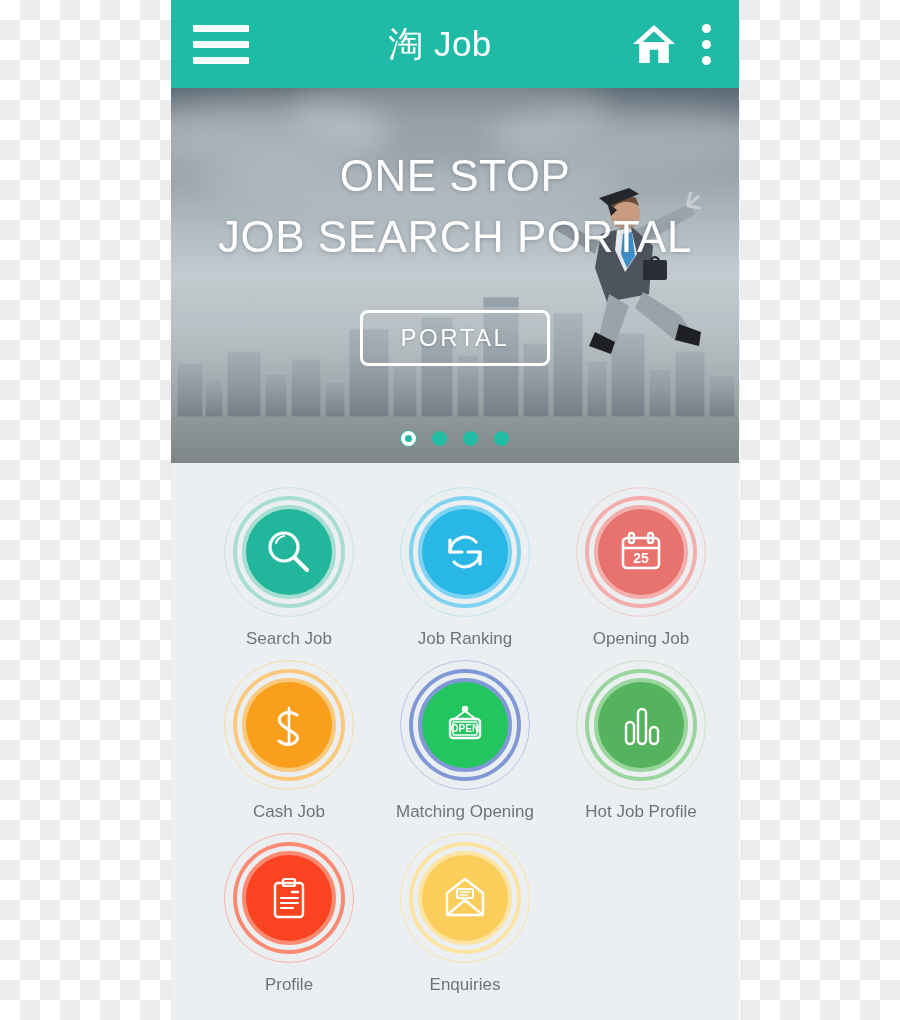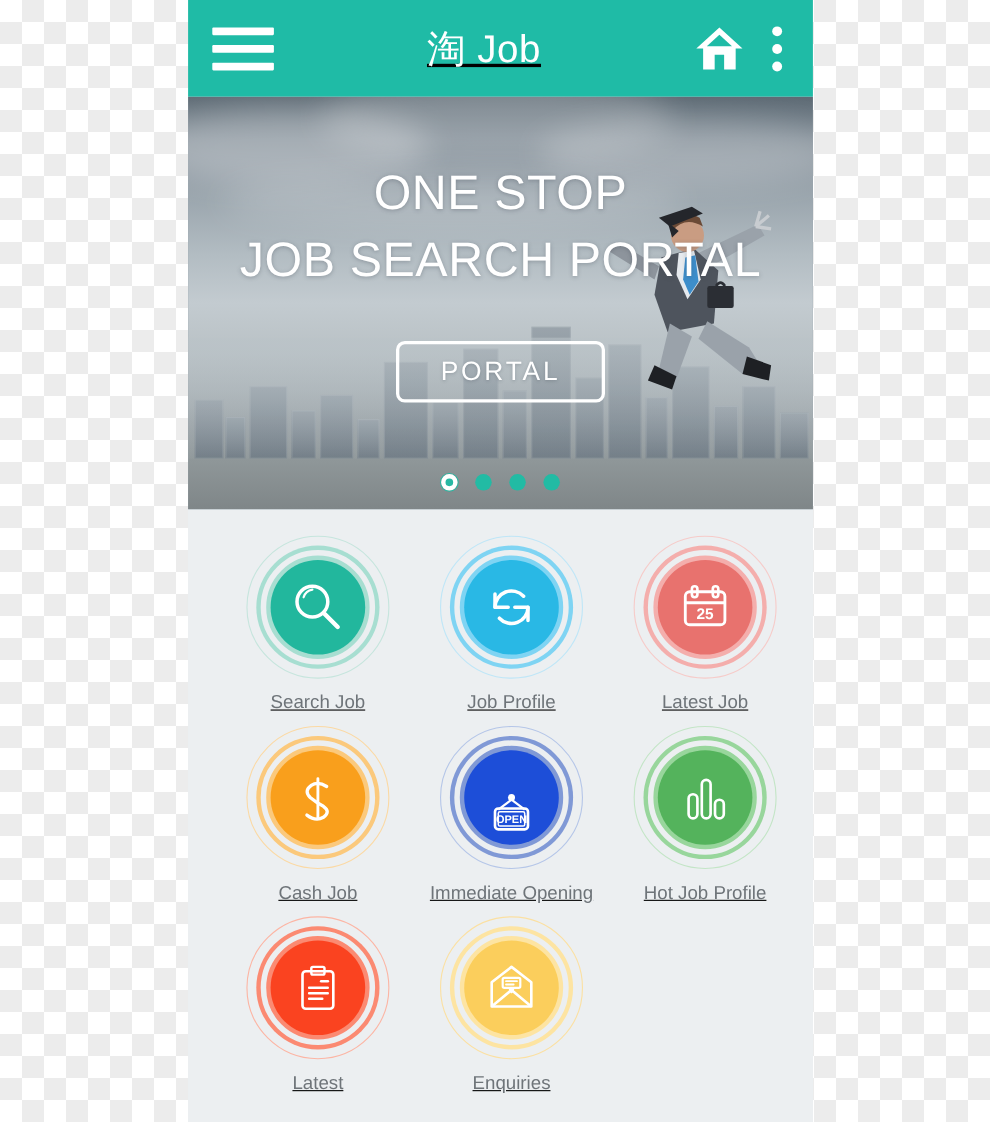--- a/index.html
+++ b/index.html
@@ -21,21 +21,20 @@
 
   
   .app-frame {
     position: absolute;
     left: 171px;
     top: 0px;
     width: 568px;
     height: 1020px;
     overflow: hidden;
     background: #eceff1;
-    text-decoration: underline;
   }
 
   
   .app-header {
     position: relative;
     height: 88px;
     background: #1fbba6;
     display: flex;
     align-items: center;
     padding: 0 22px;
@@ -384,39 +383,39 @@
           <div class="ring-gap"></div>
           <div class="core" style="background:#29b8e5;">
             <svg width="54" height="54" viewBox="0 0 54 54">
               <path d="M12 27 a15 15 0 0 1 26 -10" fill="none" stroke="#fff" stroke-width="3.2" stroke-linecap="round"></path>
               <path d="M42 27 a15 15 0 0 1 -26 10" fill="none" stroke="#fff" stroke-width="3.2" stroke-linecap="round"></path>
               <path d="M12 15 L12 27 L24 27" fill="none" stroke="#fff" stroke-width="3.2" stroke-linecap="round" stroke-linejoin="round"></path>
               <path d="M42 39 L42 27 L30 27" fill="none" stroke="#fff" stroke-width="3.2" stroke-linecap="round" stroke-linejoin="round"></path>
             </svg>
           </div>
         </div>
-        <div class="tile-label">Job Profile</div>
+        <div class="tile-label">Job Ranking</div>
       </div>
 
       <div class="tile">
         <div class="badge">
           <div class="ring-outer" style="border-color:#f6cbc9;"></div>
           <div class="ring-mid" style="background:#f4aeac;"></div>
           <div class="ring-gap"></div>
           <div class="core" style="background:#e8726e;">
             <svg width="54" height="54" viewBox="0 0 54 54">
               <rect x="9" y="13" width="36" height="30" rx="4" fill="none" stroke="#fff" stroke-width="2.6"></rect>
               <path d="M9 23 L45 23" stroke="#fff" stroke-width="2.6"></path>
               <rect x="15" y="8" width="5" height="10" rx="2.5" fill="none" stroke="#fff" stroke-width="2.4"></rect>
               <rect x="34" y="8" width="5" height="10" rx="2.5" fill="none" stroke="#fff" stroke-width="2.4"></rect>
               <text x="27" y="38" text-anchor="middle" font-family="Liberation Sans, sans-serif" font-size="14" font-weight="bold" fill="#fff">25</text>
             </svg>
           </div>
         </div>
-        <div class="tile-label">Latest Job</div>
+        <div class="tile-label">Opening Job</div>
       </div>
 
     </div>
 
     <div class="grid-row">
 
       <div class="tile">
         <div class="badge">
           <div class="ring-outer" style="border-color:#fbd9a4;"></div>
           <div class="ring-mid" style="background:#fbc97c;"></div>
@@ -429,31 +428,31 @@
           </div>
         </div>
         <div class="tile-label">Cash Job</div>
       </div>
 
       <div class="tile">
         <div class="badge">
           <div class="ring-outer" style="border-color:#b5c6e8;"></div>
           <div class="ring-mid" style="background:#8099d6;"></div>
           <div class="ring-gap"></div>
-          <div class="core" style="background:#1d4ed8;align-items:flex-end;">
+          <div class="core" style="background:#22c55e;">
             <svg width="54" height="54" viewBox="0 0 54 54">
               <circle cx="27" cy="11" r="3.2" fill="#fff"></circle>
               <path d="M27 13 L15 22 M27 13 L39 22" stroke="#fff" stroke-width="2"></path>
               <rect x="12" y="21" width="30" height="19" rx="3" fill="none" stroke="#fff" stroke-width="2.4"></rect>
               <rect x="15" y="24" width="24" height="13" rx="1.5" fill="none" stroke="#fff" stroke-width="1.4"></rect>
               <text x="27" y="34" text-anchor="middle" font-family="Liberation Sans, sans-serif" font-size="10" font-weight="bold" fill="#fff">OPEN</text>
             </svg>
           </div>
         </div>
-        <div class="tile-label">Immediate Opening</div>
+        <div class="tile-label">Matching Opening</div>
       </div>
 
       <div class="tile">
         <div class="badge">
           <div class="ring-outer" style="border-color:#c3e5c6;"></div>
           <div class="ring-mid" style="background:#98d69c;"></div>
           <div class="ring-gap"></div>
           <div class="core" style="background:#54b35c;">
             <svg width="54" height="54" viewBox="0 0 54 54">
               <rect x="12" y="24" width="8" height="22" rx="4" fill="none" stroke="#fff" stroke-width="2.4"></rect>
@@ -476,21 +475,21 @@
           <div class="ring-gap"></div>
           <div class="core" style="background:#fa4320;">
             <svg width="54" height="54" viewBox="0 0 54 54">
               <rect x="13" y="12" width="28" height="34" rx="3" fill="none" stroke="#fff" stroke-width="2.4"></rect>
               <rect x="21" y="8" width="12" height="7" rx="1.5" fill="none" stroke="#fff" stroke-width="2.2"></rect>
               <path d="M30 21 L36 21" stroke="#fff" stroke-width="2.4" stroke-linecap="round"></path>
               <path d="M19 27 L36 27 M19 32 L36 32 M19 37 L31 37" stroke="#fff" stroke-width="2.2" stroke-linecap="round"></path>
             </svg>
           </div>
         </div>
-        <div class="tile-label">Latest</div>
+        <div class="tile-label">Profile</div>
       </div>
 
       <div class="tile">
         <div class="badge">
           <div class="ring-outer" style="border-color:#fbe0a2;"></div>
           <div class="ring-mid" style="background:#fde4a2;"></div>
           <div class="ring-gap"></div>
           <div class="core" style="background:#fbce5c;">
             <svg width="54" height="54" viewBox="0 0 54 54">
               <path d="M9 22 L27 8 L45 22 L45 44 L9 44 Z" fill="none" stroke="#fff" stroke-width="2.4" stroke-linejoin="round"></path>

